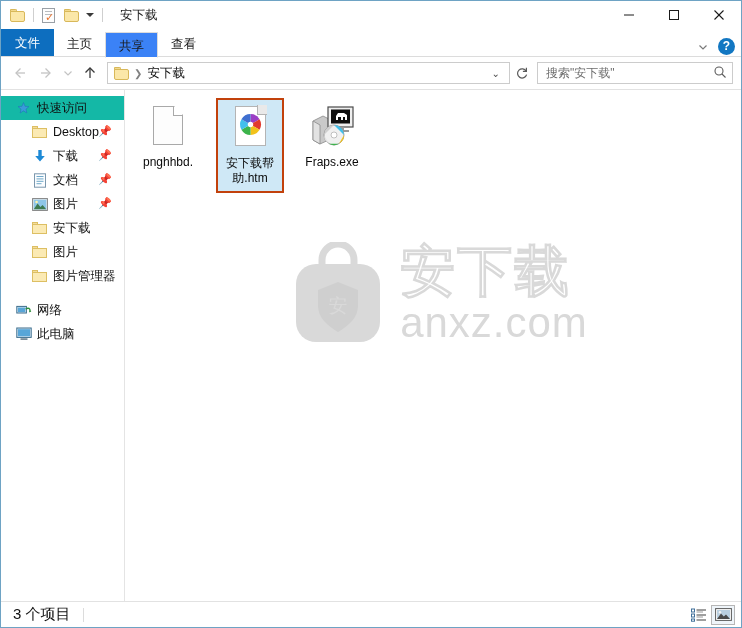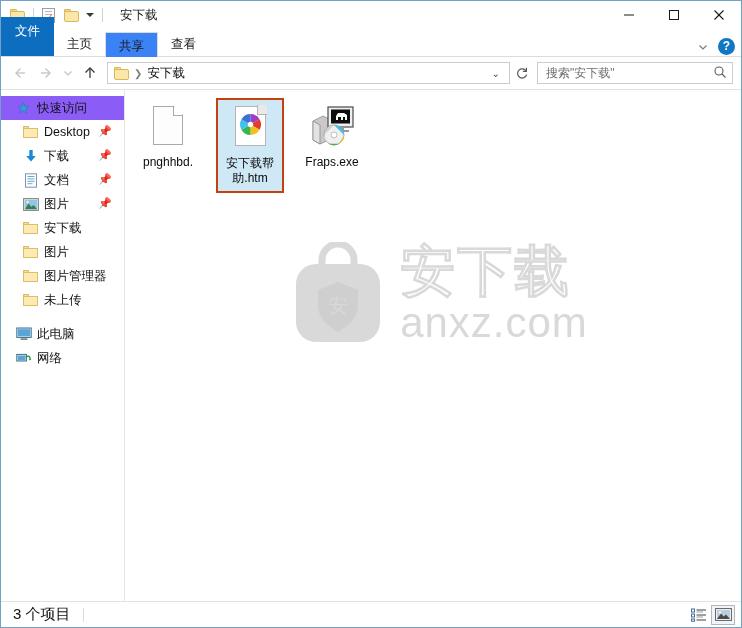--- a/index.html
+++ b/index.html
@@ -126,21 +126,21 @@
     line-height: 26px;
     padding: 0 13px;
     font-size: 12.5px;
     color: #1a1a1a;
     box-sizing: border-box;
   }
   .tab.file {
     background: #0d6ebf;
     color: #fff;
     padding: 0 14px;
-    height: 40px;
+    height: 28px;
     line-height: 28px;
   }
   .tab.active {
     border: 1px solid #dcdcdc;
     border-bottom: 1px solid #fff;
     background: #3b82f6;
     margin-bottom: -1px;
     position: relative;
     z-index: 2;
   }
@@ -270,23 +270,23 @@
     display: flex;
     align-items: center;
     font-size: 12.5px;
     color: #101010;
     padding-left: 12px;
     box-sizing: border-box;
     position: relative;
     white-space: nowrap;
   }
   .side-item.sel {
-    background: #8b5cf6;
-  }
-  .side-item.indent { padding-left: 21px; }
+    background: #14b8a6;
+  }
+  .side-item.indent { padding-left: 30px; }
   .side-item.root   { padding-left: 14px; }
   .side-ico {
     width: 17px; height: 16px;
     margin-right: 5px;
     flex: none;
     display: flex; align-items: center; justify-content: center;
   }
   .side-label { overflow: hidden; text-overflow: clip; }
   .pin {
     position: absolute;
@@ -631,51 +631,45 @@
         <span class="side-label">图片</span>
       </div>
 
       <div class="side-item indent">
         <span class="side-ico">
             <span class="sfolder"></span>
           </span>
         <span class="side-label">图片管理器</span>
       </div>
 
-      <div class="side-item indent">
-        <span class="side-ico">
-            <span class="sfolder"></span>
-          </span>
-        <span class="side-label">未上传</span>
-      </div>
 
       <div class="side-spacer"></div>
 
-
-      <div class="side-item root">
-        <span class="side-ico">
-          <svg width="16" height="14" viewBox="0 0 16 14">
-            <rect x="0.8" y="1" width="14.4" height="9.4" fill="#cfe4f2" stroke="#3d6d8c" stroke-width="1"></rect>
-            <rect x="2" y="2.2" width="12" height="7" fill="#58a6d8"></rect>
-            <rect x="4.5" y="11.2" width="7" height="1.8" fill="#7d8e99"></rect>
-          </svg>
-        </span>
-        <span class="side-label">此电脑</span>
-      </div>
 
       <div class="side-item root">
         <span class="side-ico">
           <svg width="16" height="14" viewBox="0 0 16 14">
             <rect x="0.8" y="3.4" width="9.6" height="6.6" fill="#cfe4f2" stroke="#3d6d8c" stroke-width="1"></rect>
             <rect x="2" y="4.6" width="7.2" height="4.4" fill="#58a6d8"></rect>
             <path d="M9.6 6 q4.4 -2.4 4.6 2.6" fill="none" stroke="#2f8f3e" stroke-width="1.4"></path>
             <polygon points="13.2,7.4 15.4,8.2 13.4,9.6" fill="#2f8f3e"></polygon>
           </svg>
         </span>
         <span class="side-label">网络</span>
+      </div>
+
+      <div class="side-item root">
+        <span class="side-ico">
+          <svg width="16" height="14" viewBox="0 0 16 14">
+            <rect x="0.8" y="1" width="14.4" height="9.4" fill="#cfe4f2" stroke="#3d6d8c" stroke-width="1"></rect>
+            <rect x="2" y="2.2" width="12" height="7" fill="#58a6d8"></rect>
+            <rect x="4.5" y="11.2" width="7" height="1.8" fill="#7d8e99"></rect>
+          </svg>
+        </span>
+        <span class="side-label">此电脑</span>
       </div>
 
     </div>
 
     <div class="content">
 
       <div class="watermark">
         <div class="wm-inner">
           <svg width="96" height="104" viewBox="0 0 96 104">
             <rect x="6" y="22" width="84" height="78" rx="20" fill="#d9d9d9"></rect>

